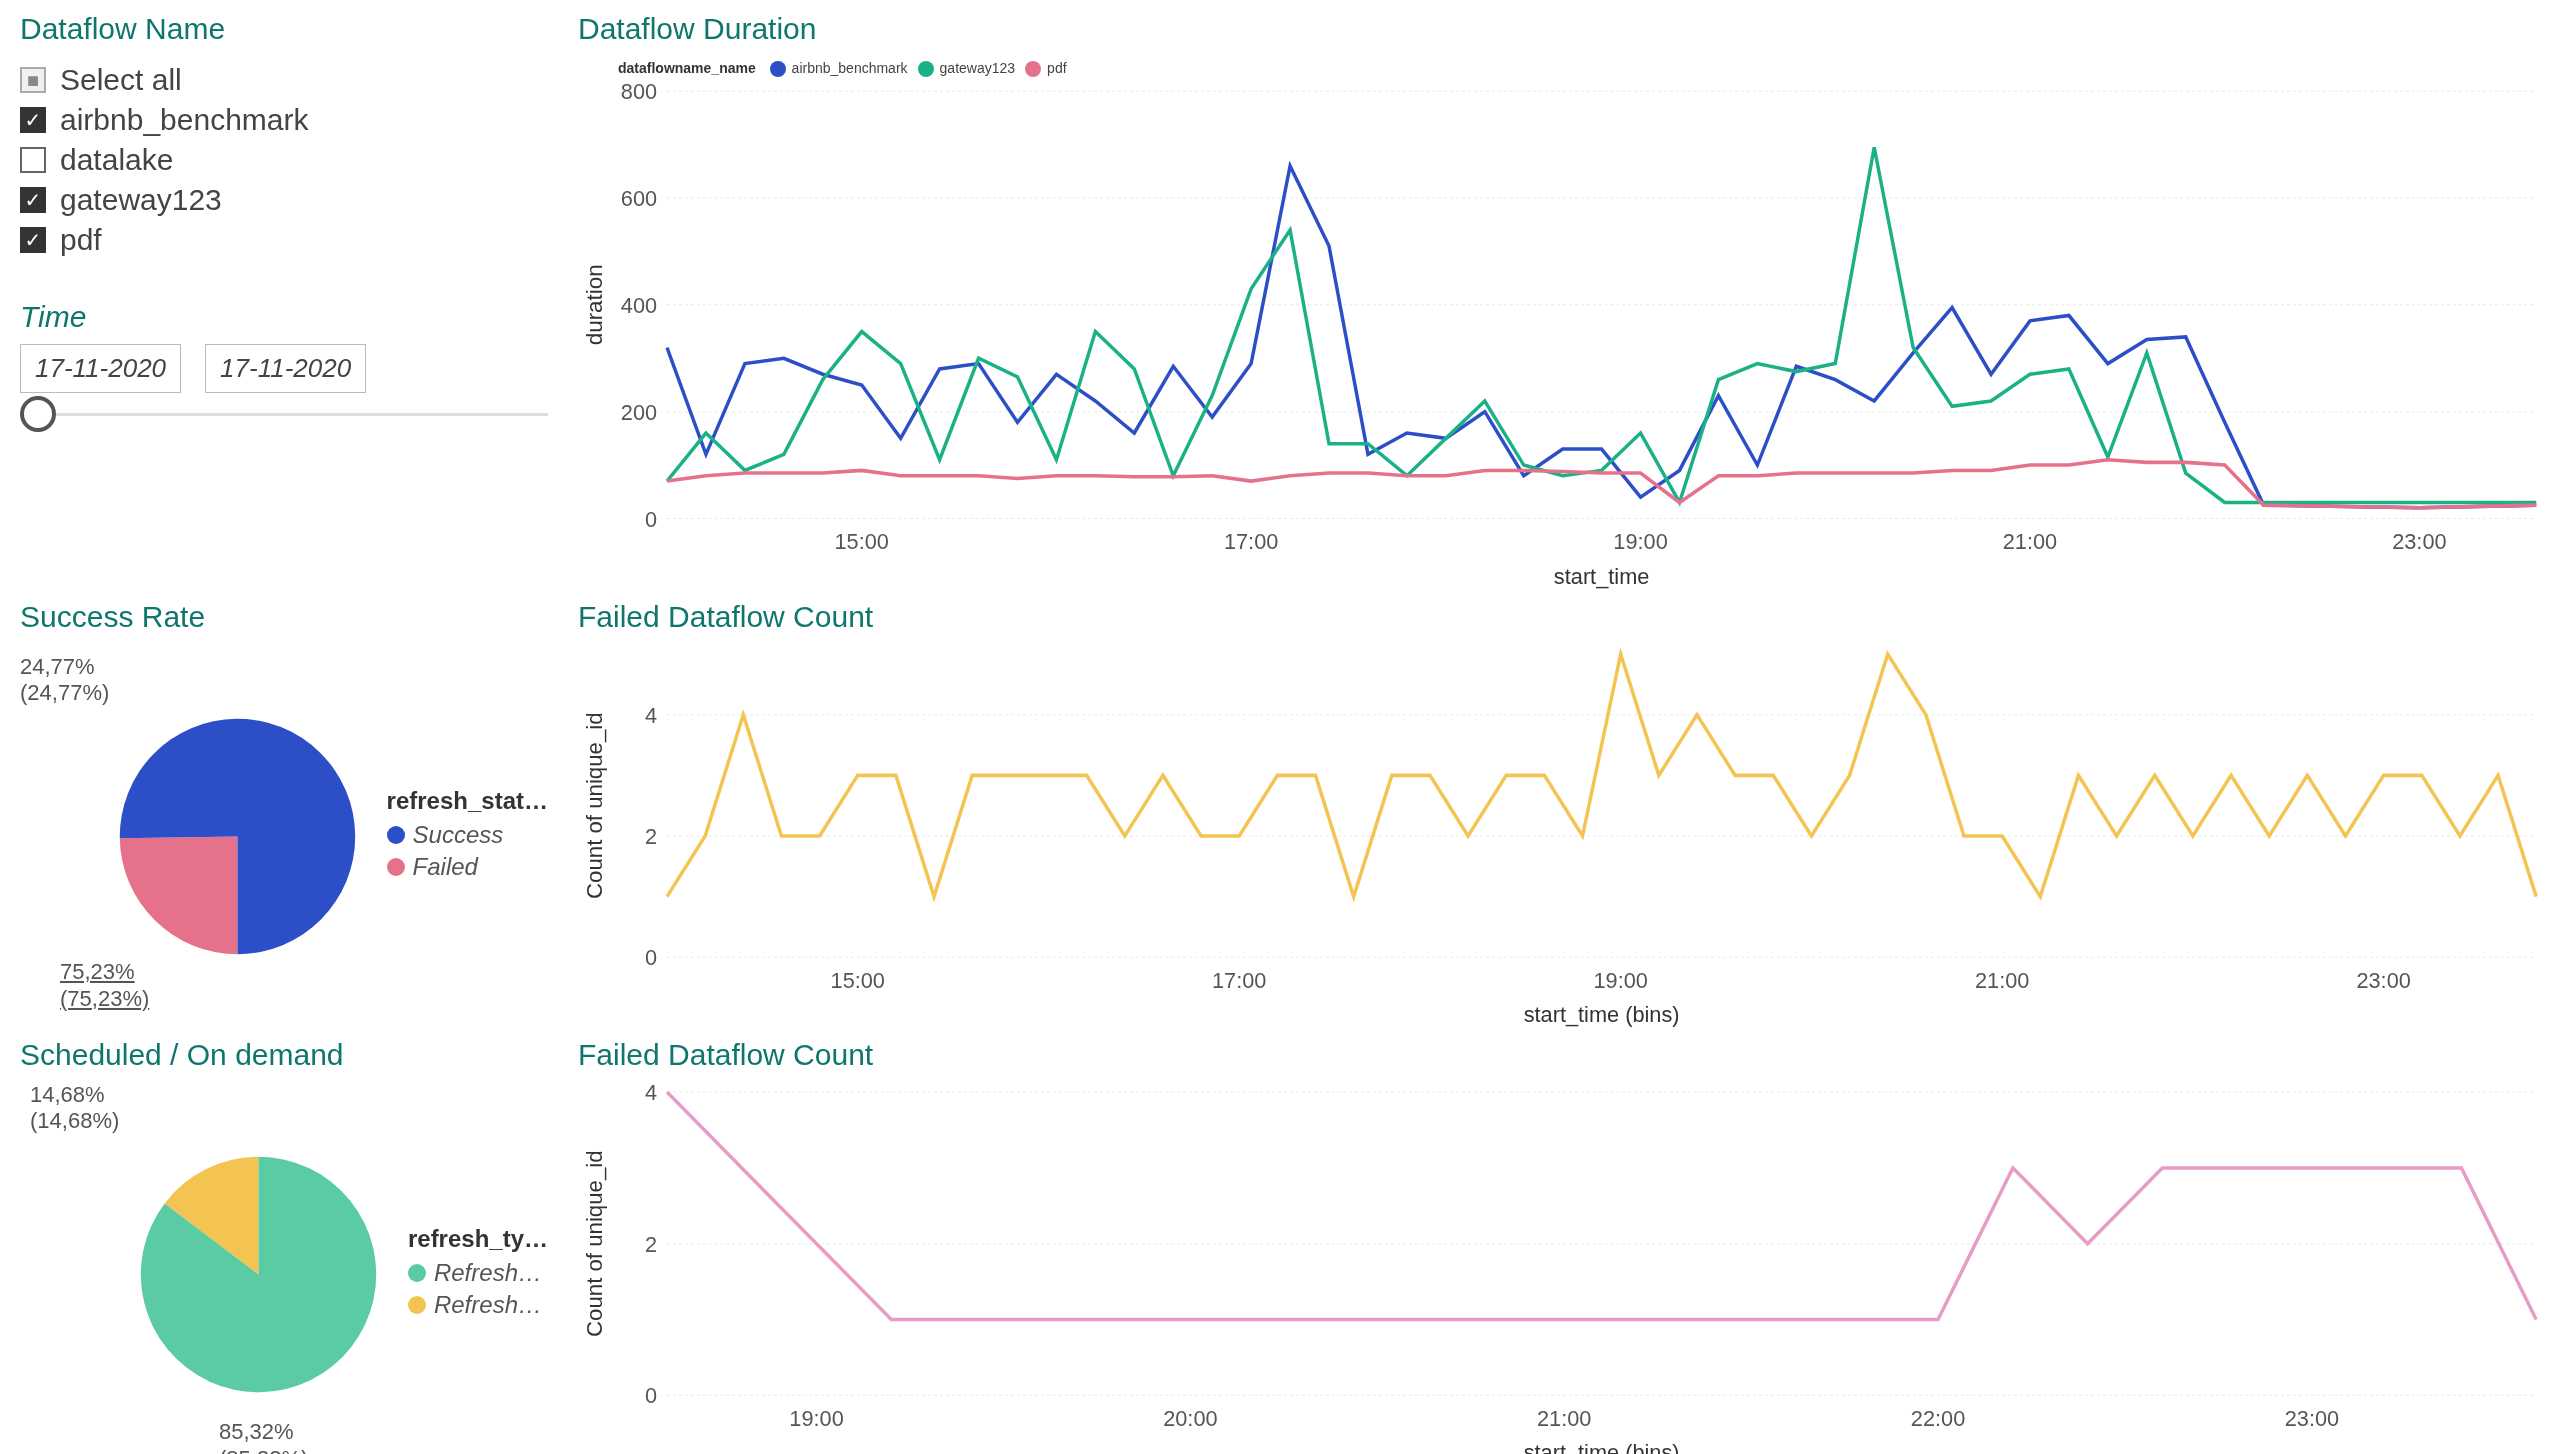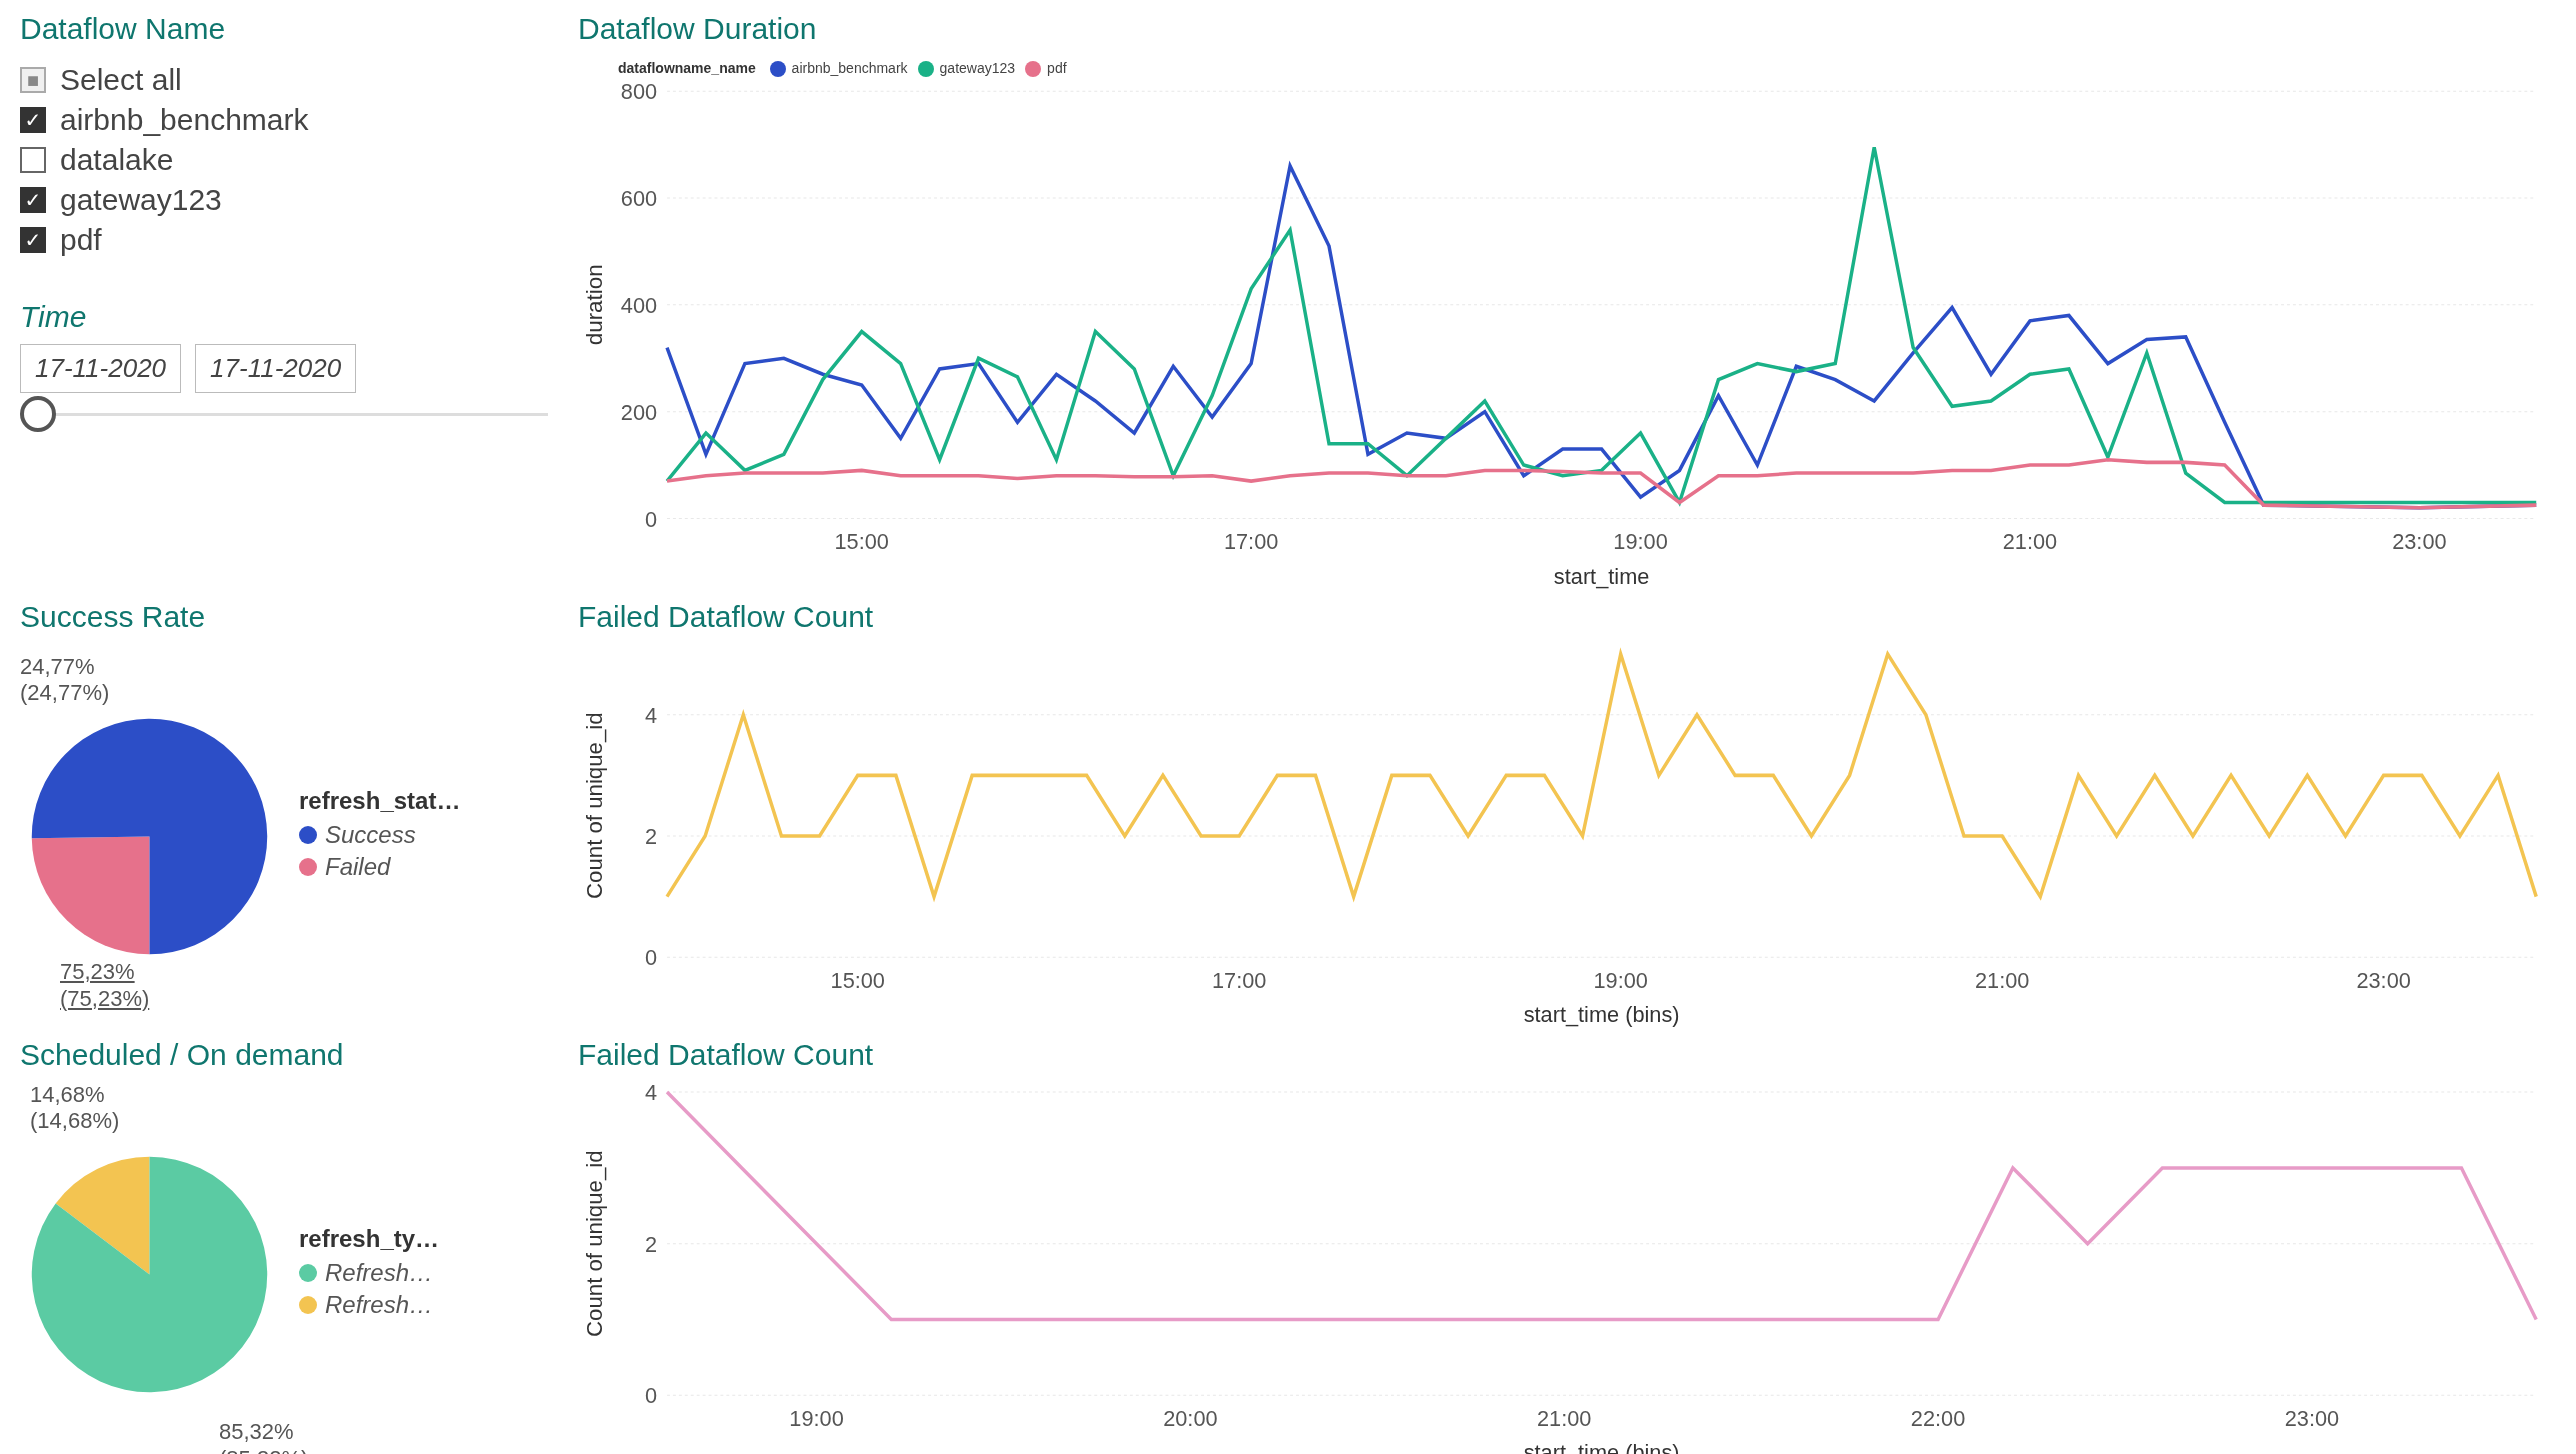--- a/index.html
+++ b/index.html
@@ -33,34 +33,34 @@
     padding: 3px 0; font-size: 30px; color:#444;
   }
   .checkbox {
     width: 26px; height: 26px; border: 2px solid #666; margin-right: 14px;
     display:inline-flex; align-items:center; justify-content:center;
     font-size: 20px; color:#fff;
   }
   .checkbox.checked { background:#333; border-color:#333; }
   .checkbox.indet { background:#f0f0f0; border-color:#aaa; color:#888; }
   .time-block { margin-top: 40px; font-style: italic; }
-  .date-boxes { display:flex; gap:14px; margin-top:10px;text-align:right; }
+  .date-boxes { display:flex; gap:24px; margin-top:10px;text-align:right; }
   .date-box {
     border:1px solid #bbb; padding:8px 14px; font-size:26px; color:#444; background:#fff;
   }
   .slider-row { margin-top: 20px; display:flex; align-items:center; }
   .slider-track { flex:1; height:3px; background:#ddd; position:relative; }
   .slider-thumb {
     width:36px; height:36px; border:4px solid #555; border-radius:50%;
     background:#fff; position:absolute; left:0; top:-17px;
   }
 
   
   .pie-panel { grid-column:1; display:flex; flex-direction:column; }
-  .pie-body { display:flex; align-items:center; gap:20px; flex:1; position:relative; }
+  .pie-body { display:flex; align-items:center; gap:20px; flex:1; position:relative;justify-content:flex-end; }
   .pie-svg { width:259px; height:259px; }
   .pie-legend { font-size:24px; }
   .pie-legend .lg-title { font-weight:600; margin-bottom:6px; color:#333; }
   .lg-item { display:flex; align-items:center; margin:4px 0; gap:8px; color:#555;font-style:italic; }
   .lg-swatch { width:18px; height:18px; border-radius:50%; }
   .pie-label { position:absolute; font-size:22px; color:#555; line-height:1.2; }
 
   
   .chart-panel { grid-column:2; display:flex; flex-direction:column; }
   .chart-legend-row { font-size:14px; margin:4px 0 4px 40px; }

